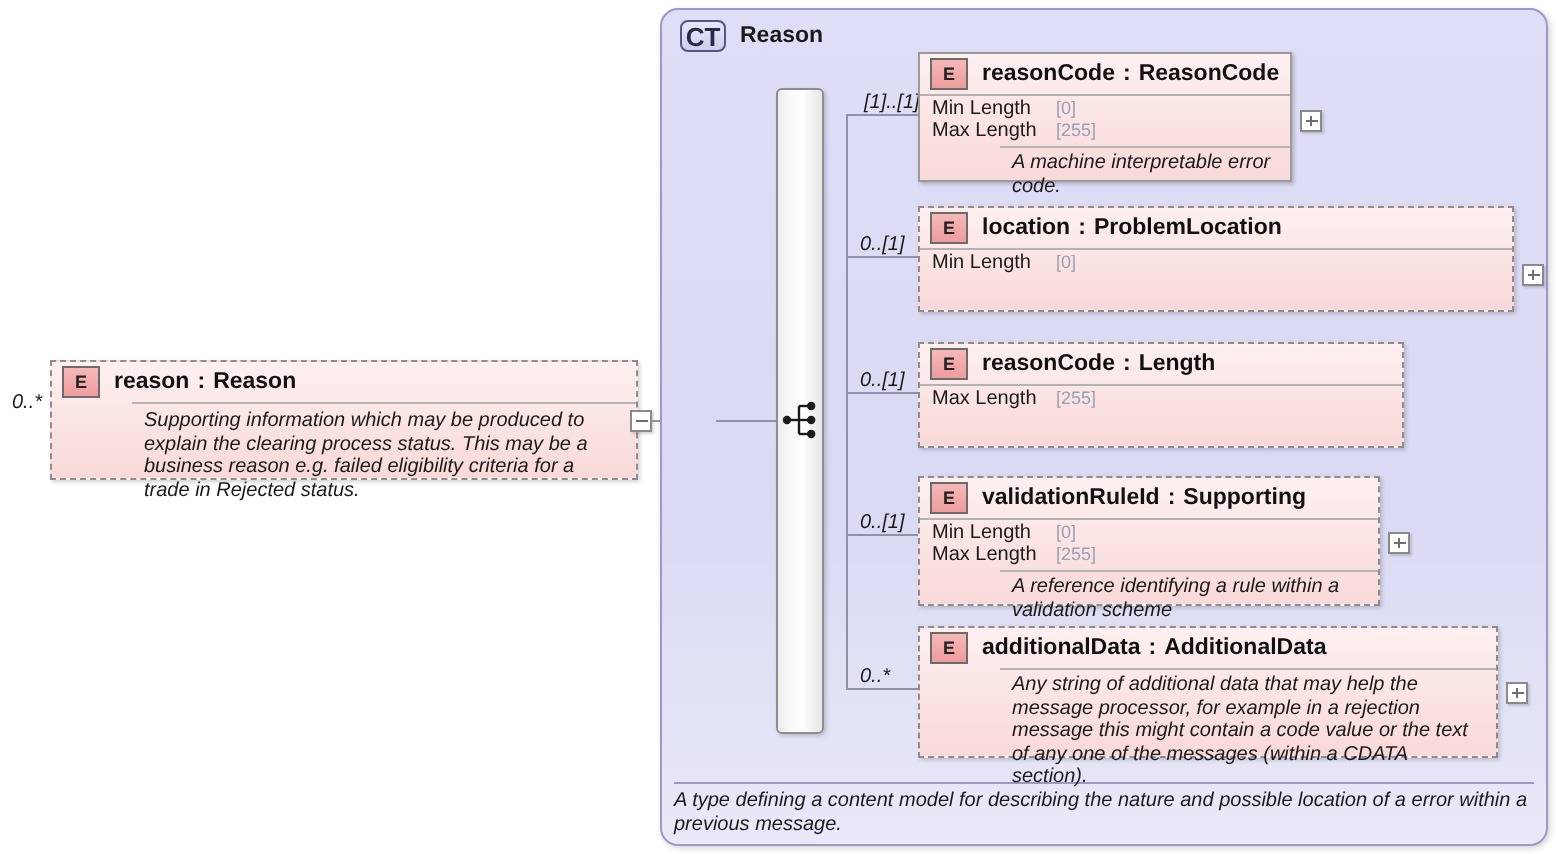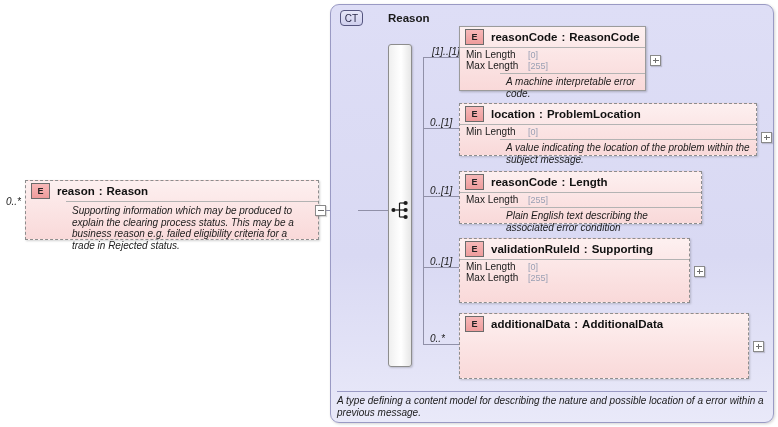--- a/index.html
+++ b/index.html
@@ -79,23 +79,23 @@
   .ct-title{
     position:absolute;left:9px;top:5px;
     display:flex;align-items:center;
   }
   .badge-ct{
     width:21px;height:14px;
     border:1px solid #55557f;
     border-radius:4px;
     background:linear-gradient(to bottom,#e6e6f8,#cfcfee);
     color:#2a2a4a;
-    font-size:10px;font-weight:normal;
+    font-size:13px;font-weight:bold;
     display:flex;align-items:center;justify-content:center;
-    margin-right:25px;flex:none;
+    margin-right:7px;flex:none;
   }
   .ct-name{font-weight:bold;font-size:11.5px;color:#1a1a1a;}
   .ct-footer{
     position:absolute;left:6px;right:6px;bottom:4px;
     border-top:1px solid #9a9ac4;
     padding-top:3px;
     font-style:italic;font-size:10px;line-height:11.5px;color:#1a1a1a;
   }
 
   
@@ -217,41 +217,39 @@
       <span class="ename">location</span>
       <span class="etype">:</span>
       <span class="etype">ProblemLocation</span>
     </div>
     <div class="facets">
       <div class="facet-row">
         <span class="facet-name">Min Length</span>
         <span class="facet-val">[0]</span>
       </div>
     </div>
-    <div class="annot">A value indicating the location of the problem within the subject message.</div>
   </div>
   <div class="expander plus" style="left:761px; top:132px;"></div>
 
   <div class="hline" style="left:423px; top:196px; width:36px;"></div>
   <div class="card" style="left:430px; top:185px;">0..[1]</div>
 
   <div class="ebox dashed" style="left:459px; top:171px; width:243px; height:53px;">
     <div class="hdr">
       <span class="badge-e">E</span>
       <span class="ename">reasonCode</span>
       <span class="etype">:</span>
       <span class="etype">Length</span>
     </div>
     <div class="facets">
       <div class="facet-row">
         <span class="facet-name">Max Length</span>
         <span class="facet-val">[255]</span>
       </div>
     </div>
-    <div class="annot">Plain English text describing the associated error condition</div>
   </div>
 
   <div class="hline" style="left:423px; top:267px; width:36px;"></div>
   <div class="card" style="left:430px; top:256px;">0..[1]</div>
 
   <div class="ebox dashed" style="left:459px; top:238px; width:231px; height:65px;">
     <div class="hdr">
       <span class="badge-e">E</span>
       <span class="ename">validationRuleId</span>
       <span class="etype">:</span>
@@ -260,29 +258,31 @@
     <div class="facets">
       <div class="facet-row">
         <span class="facet-name">Min Length</span>
         <span class="facet-val">[0]</span>
       </div>
       <div class="facet-row">
         <span class="facet-name">Max Length</span>
         <span class="facet-val">[255]</span>
       </div>
     </div>
+    <div class="annot">A reference identifying a rule within a validation scheme</div>
   </div>
   <div class="expander plus" style="left:694px; top:266px;"></div>
 
   <div class="hline" style="left:423px; top:344px; width:36px;"></div>
   <div class="card" style="left:430px; top:333px;">0..*</div>
 
   <div class="ebox dashed" style="left:459px; top:313px; width:290px; height:66px;">
     <div class="hdr">
       <span class="badge-e">E</span>
       <span class="ename">additionalData</span>
       <span class="etype">:</span>
       <span class="etype">AdditionalData</span>
     </div>
+    <div class="annot">Any string of additional data that may help the message processor, for example in a rejection message this might contain a code value or the text of any one of the messages (within a CDATA section).</div>
   </div>
   <div class="expander plus" style="left:753px; top:341px;"></div>
 
 </div>
 
 </body></html>

